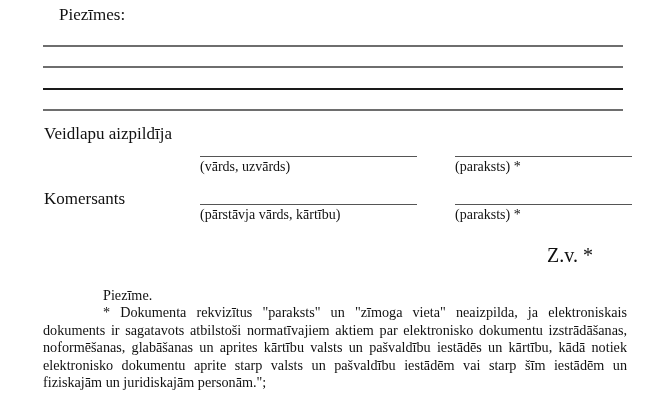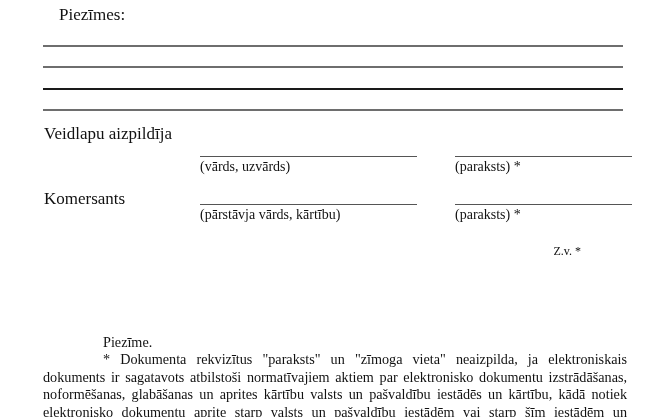--- a/index.html
+++ b/index.html
@@ -7,26 +7,26 @@
       width: 645px; height: 417px; position: relative; overflow: hidden;
       font-family: "Liberation Serif", "DejaVu Serif", serif; color: #111;
     }
     .abs { position: absolute; }
     .title { left: 43px; top: 5px; font-size: 17px; margin-left: 16px; }
     .rule { position: absolute; left: 43px; width: 580px; height: 2px; background: #6e6e6e; }
     .rule.dark { background: #1a1a1a; height: 1.5px; }
     .label { font-size: 17px; }
     .sig-line { position: absolute; height: 1px; background: #555; }
     .caption { position: absolute; font-size: 14px; text-align: left; }
-    .zv { position: absolute; right: 64px; top: 244px; font-size: 12px; }
+    .zv { position: absolute; right: 52px; top: 244px; font-size: 20px; }
     .note {
       position: absolute; left: 43px; top: 287px; width: 584px;
       font-size: 14.2px; line-height: 17.4px;
     }
-    .note .heading { padding-left: 60px; margin-top: 47px; }
+    .note .heading { padding-left: 60px; }
     .note .body { text-align: justify; text-align-last: left; text-indent: 60px; }
   </style>
 </head>
 <body>
 
 <div class="abs title">Piezīmes:</div>
 <div class="rule" style="top:45px;"></div>
 <div class="rule" style="top:66px;"></div>
 <div class="rule dark" style="top:88px;"></div>
 <div class="rule" style="top:109px;"></div>

